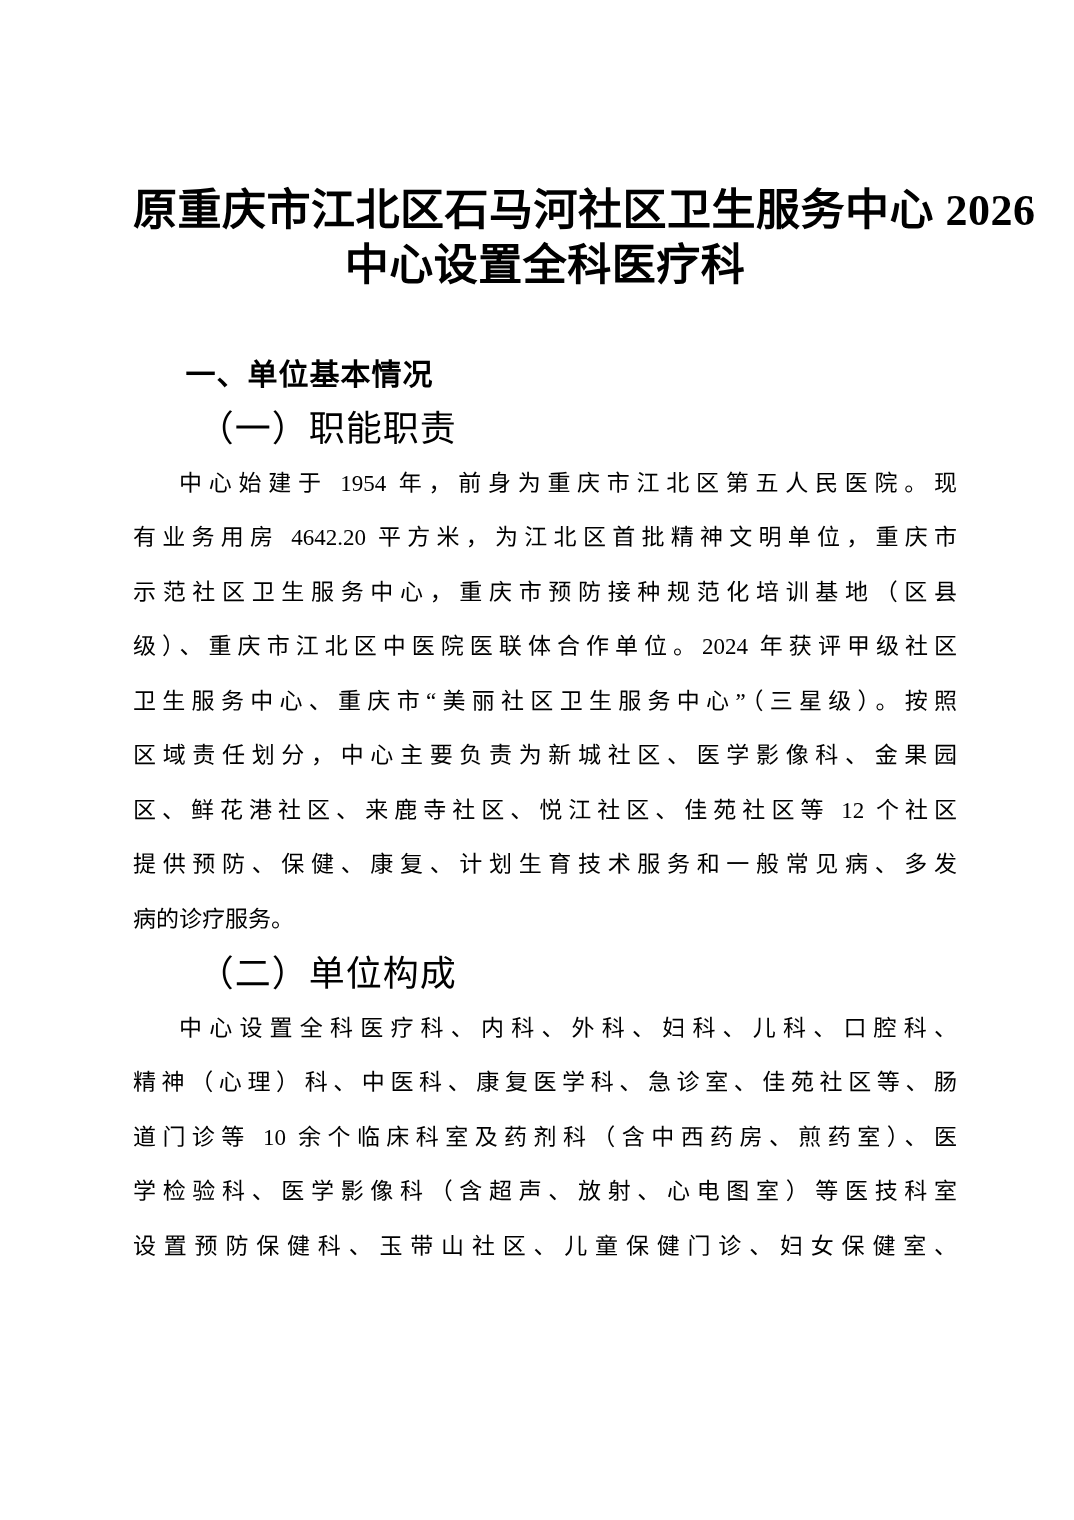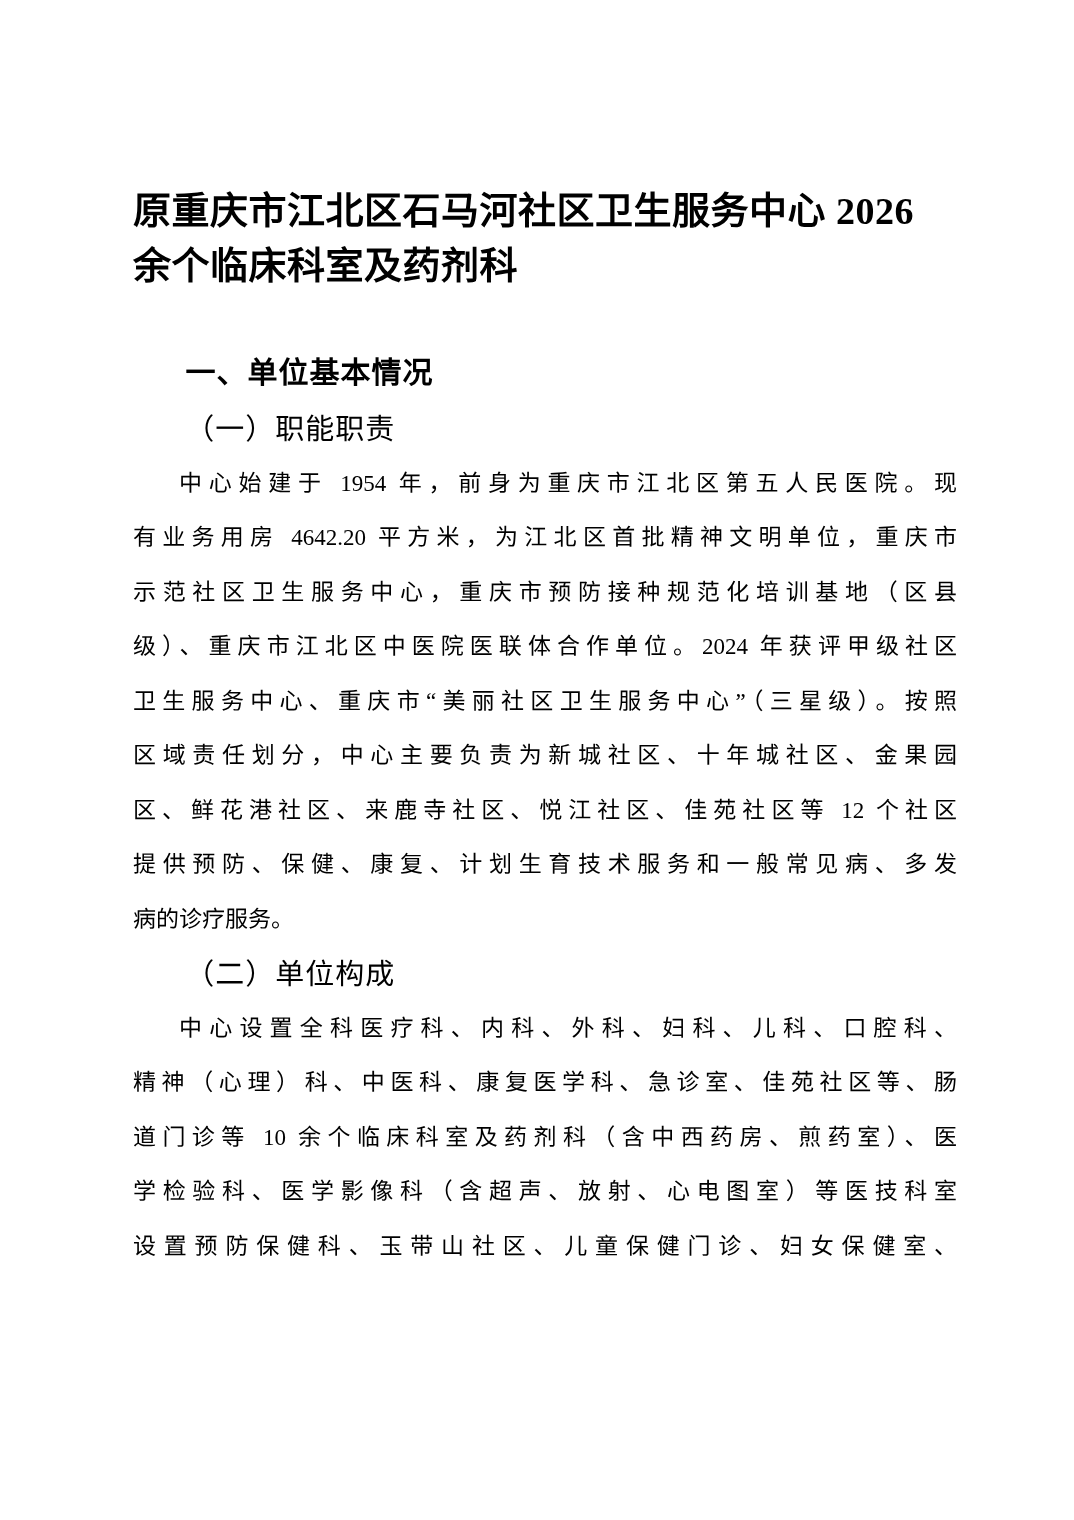--- a/index.html
+++ b/index.html
@@ -17,41 +17,42 @@
   }
   .doc {
     position: absolute;
     left: 133px;
     top: 184px;
     width: 824px;
   }
   .title-line {
     font-family: "Liberation Serif", "DejaVu Serif", serif;
     font-weight: bold;
-    font-size: 38px;
+    font-size: 44px;
     line-height: 54.5px;
     height: 54.5px;
+    text-align: center;
     white-space: nowrap;
     letter-spacing: 0.5px;
   }
   .spacer {
     height: 54.5px;
   }
   .h1 {
-    font-family: Liberation Mono, monospace;
+    font-family: Liberation Serif, serif;
     font-weight: bold;
     font-size: 30px;
     line-height: 54.5px;
     height: 54.5px;
     text-indent: 1.75em;
     letter-spacing: 1px;
   }
   .h2 {
     font-family: "Liberation Serif", "DejaVu Serif", serif;
-    font-size: 29px;
+    font-size: 36px;
     line-height: 54.5px;
     height: 54.5px;
     text-indent: 1.8em;
     letter-spacing: 1px;
   }
   .bl {
     font-family: "Liberation Serif", "DejaVu Serif", serif;
     font-size: 23px;
     line-height: 54.5px;
     height: 54.5px;
@@ -67,34 +68,34 @@
     text-align-last: left;
   }
 </style>
 </head>
 <body>
 
 <div class="page">
   <div class="doc">
 
     <div class="title-line">原重庆市江北区石马河社区卫生服务中心 2026</div>
-    <div class="title-line">余个临床科室及药剂科</div>
+    <div class="title-line">中心设置全科医疗科</div>
 
     <div class="spacer"></div>
 
     <div class="h1">一、单位基本情况</div>
 
     <div class="h2">（一）职能职责</div>
 
     <div class="bl first">中心始建于 1954 年，前身为重庆市江北区第五人民医院。现</div>
     <div class="bl">有业务用房 4642.20 平方米，为江北区首批精神文明单位，重庆市</div>
     <div class="bl">示范社区卫生服务中心，重庆市预防接种规范化培训基地（区县</div>
     <div class="bl">级）、重庆市江北区中医院医联体合作单位。2024 年获评甲级社区</div>
     <div class="bl">卫生服务中心、重庆市“美丽社区卫生服务中心”（三星级）。按照</div>
-    <div class="bl">区域责任划分，中心主要负责为新城社区、十年城社区、金果园</div>
+    <div class="bl">区域责任划分，中心主要负责为新城社区、医学影像科、金果园</div>
     <div class="bl">区、鲜花港社区、来鹿寺社区、悦江社区、佳苑社区等 12 个社区</div>
     <div class="bl">提供预防、保健、康复、计划生育技术服务和一般常见病、多发</div>
     <div class="bl plain">病的诊疗服务。</div>
 
     <div class="h2">（二）单位构成</div>
 
     <div class="bl first">中心设置全科医疗科、内科、外科、妇科、儿科、口腔科、</div>
     <div class="bl">精神（心理）科、中医科、康复医学科、急诊室、佳苑社区等、肠</div>
     <div class="bl">道门诊等 10 余个临床科室及药剂科（含中西药房、煎药室）、医</div>
     <div class="bl">学检验科、医学影像科（含超声、放射、心电图室）等医技科室</div>

